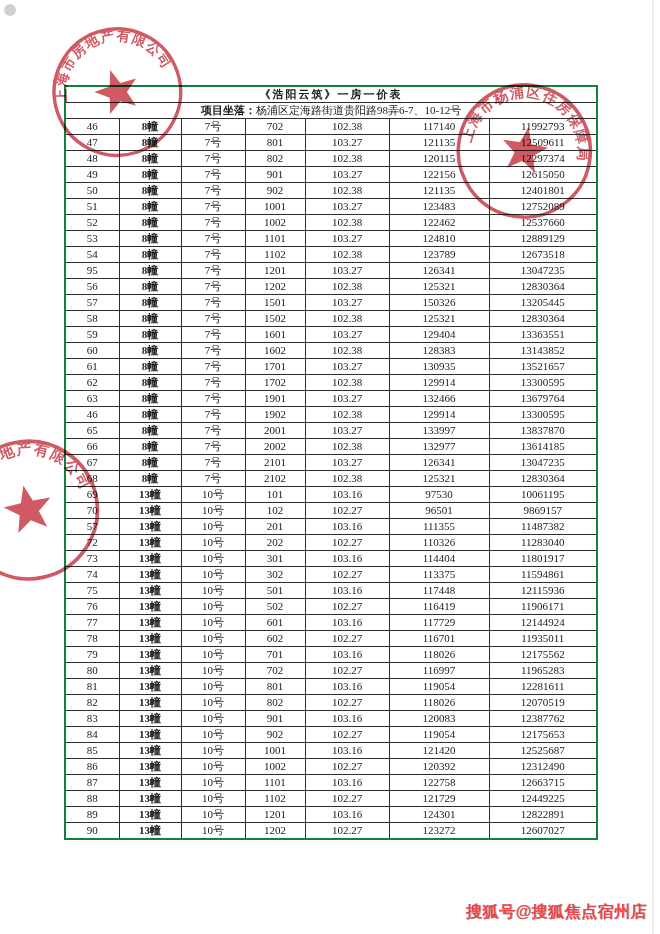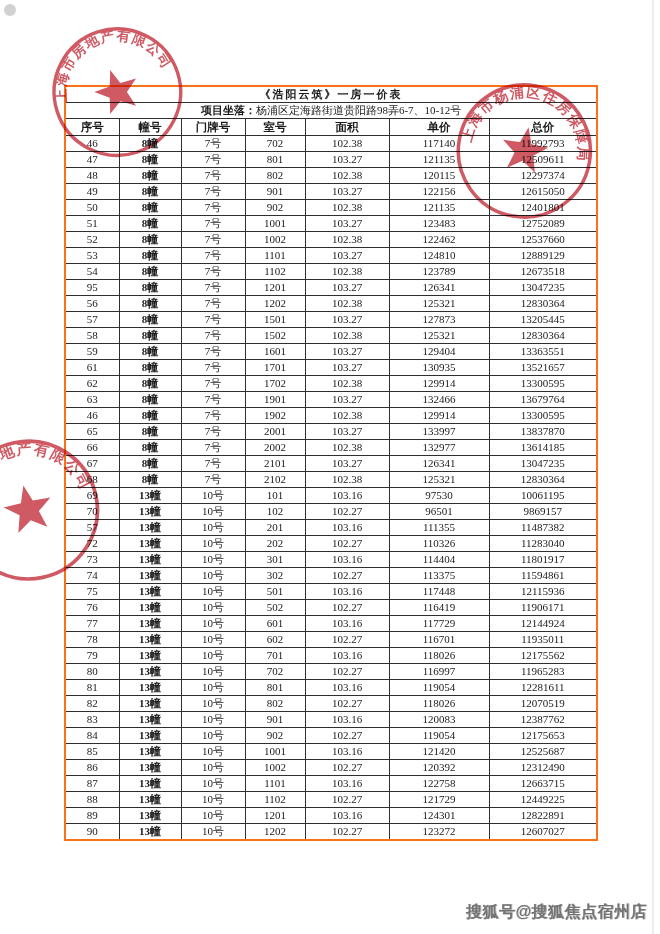--- a/index.html
+++ b/index.html
@@ -18,39 +18,39 @@
   }
   .doc-table {
     position:absolute; left:64px; top:85px; width:532px;
     border-collapse:collapse; table-layout:fixed;
   }
   .doc-table td, .doc-table th {
     border:1px solid #2e2e2e; text-align:center; padding:0;
     font-size:11px; height:15px; line-height:15px; color:#1a1a1a;
     white-space:nowrap; overflow:hidden;
   }
-  .doc-table { border:2px solid #f97316;padding-left:42px; }
+  .doc-table { border:2px solid #15803d;padding-left:42px; }
   .title-cell { font-size:18px; font-weight:bold; height:34px; line-height:34px; letter-spacing:2px; }
   .loc-cell { text-align:left; font-size:11.5px; height:22px; line-height:22px; padding-left:4px; }
   .loc-label { font-weight:bold; }
   .doc-table th { font-weight:bold; font-size:11.5px; height:16px; line-height:16px; }
   .bold-col { font-weight:bold; }
   .stamp {
     position:absolute; pointer-events:none; opacity:.8; mix-blend-mode:multiply;
   }
   .stamp text {
     font-family:"Liberation Serif","DejaVu Serif",serif;
     font-weight:bold; font-size:20px; letter-spacing:2px;
   }
   .stamp1 { left:50px;  top:24px;  transform:rotate(-18deg); }
   .stamp2 { left:453px; top:80px;  transform:rotate(10deg); }
   .stamp3 { left:-45px; top:436px; transform:rotate(-12deg); }
   .watermark {
     position:absolute; left:466px; top:902px;
-    font-size:16px; font-weight:bold; color:#737373;
+    font-size:16px; font-weight:bold; color:#ef4444;
     text-shadow:1px 0 0 rgba(130,130,140,.55);
     font-family:"Liberation Sans","DejaVu Sans",sans-serif;
     letter-spacing:0.5px; white-space:nowrap;
   }
 </style>
 </head>
 <body>
 
 <div class="page">
 
@@ -67,29 +67,20 @@
         <col style="width:100px">
       <col style="width:108px">
     </colgroup>
     <thead>
       <tr>
         <td colspan="7" class="title-cell">《浩阳云筑》一房一价表</td>
       </tr>
       <tr>
         <td colspan="7" class="loc-cell"><span class="loc-label">项目坐落：</span><span>杨浦区定海路街道贵阳路98弄6-7、10-12号</span></td>
       </tr>
-      <tr>
-        <th>序号</th>
-        <th>幢号</th>
-        <th>门牌号</th>
-        <th>室号</th>
-        <th>面积</th>
-        <th>单价</th>
-        <th>总价</th>
-      </tr>
     </thead>
     <tbody>
         <tr>
           <td>46</td>
           <td class="bold-col">8幢</td>
           <td>7号</td>
           <td>702</td>
           <td>102.38</td>
           <td>117140</td>
           <td>11992793</td>
@@ -183,40 +174,49 @@
           <td>102.38</td>
           <td>125321</td>
           <td>12830364</td>
         </tr>
         <tr>
           <td>57</td>
           <td class="bold-col">8幢</td>
           <td>7号</td>
           <td>1501</td>
           <td>103.27</td>
-          <td>127873</td>
+          <td>150326</td>
           <td>13205445</td>
         </tr>
         <tr>
           <td>58</td>
           <td class="bold-col">8幢</td>
           <td>7号</td>
           <td>1502</td>
           <td>102.38</td>
           <td>125321</td>
           <td>12830364</td>
         </tr>
         <tr>
           <td>59</td>
           <td class="bold-col">8幢</td>
           <td>7号</td>
           <td>1601</td>
           <td>103.27</td>
           <td>129404</td>
           <td>13363551</td>
+        </tr>
+        <tr>
+          <td>60</td>
+          <td class="bold-col">8幢</td>
+          <td>7号</td>
+          <td>1602</td>
+          <td>102.38</td>
+          <td>128383</td>
+          <td>13143852</td>
         </tr>
         <tr>
           <td>61</td>
           <td class="bold-col">8幢</td>
           <td>7号</td>
           <td>1701</td>
           <td>103.27</td>
           <td>130935</td>
           <td>13521657</td>
         </tr>

